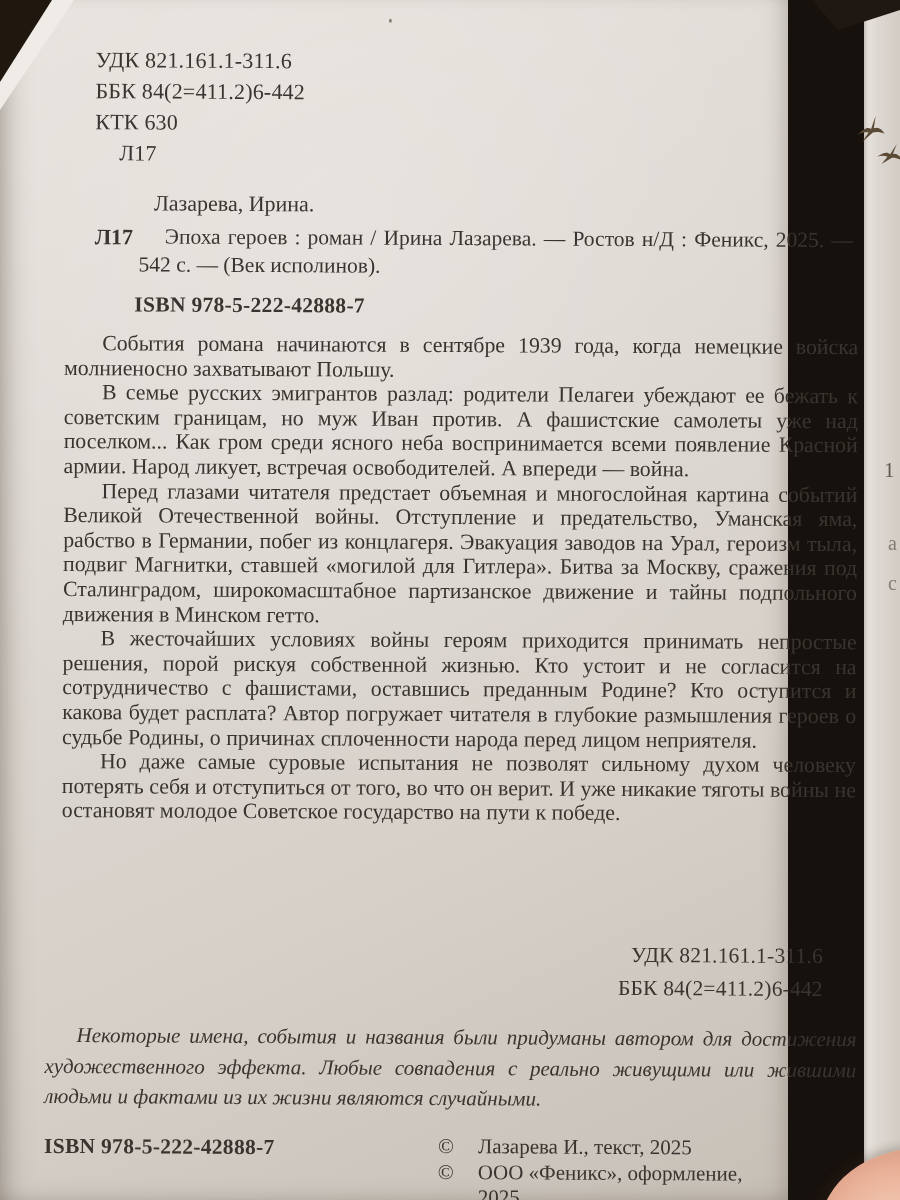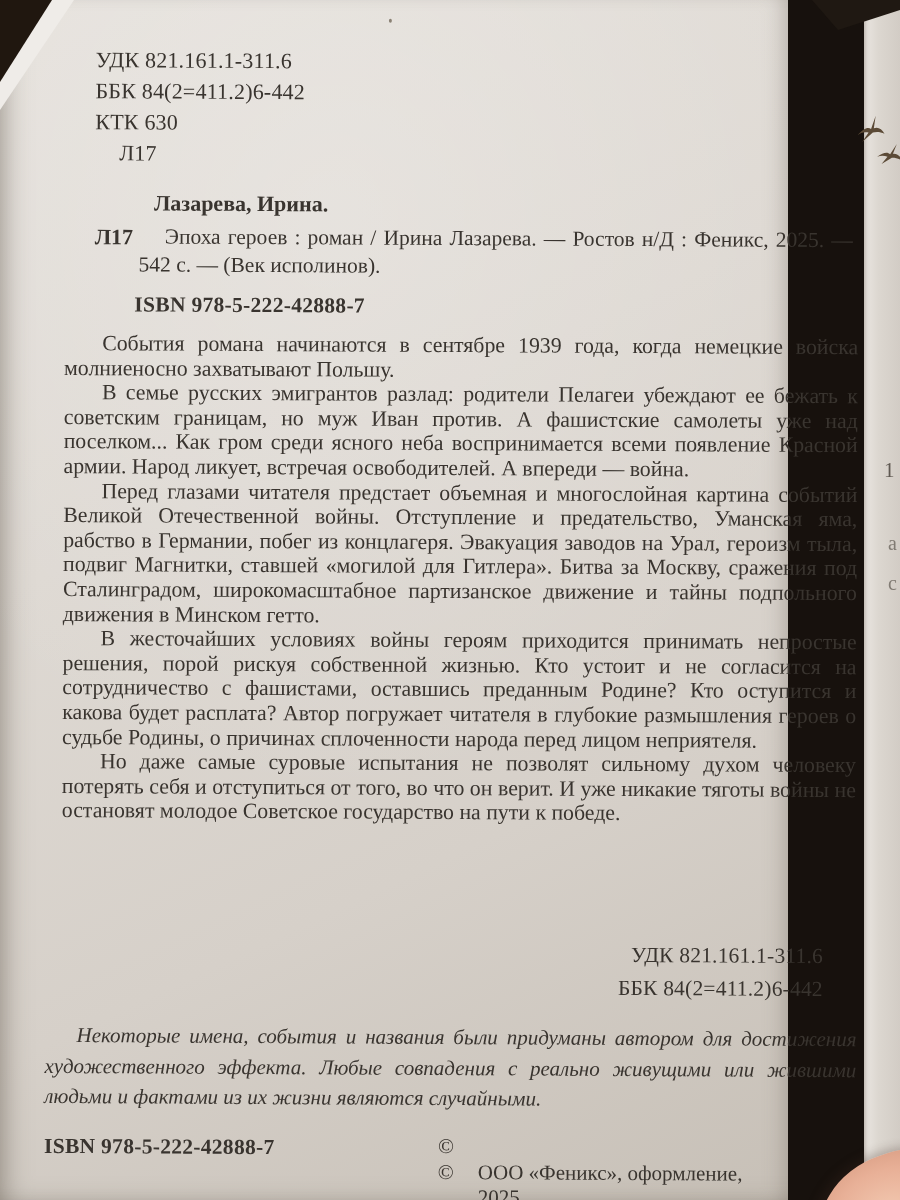--- a/index.html
+++ b/index.html
@@ -19,21 +19,21 @@
       linear-gradient(155deg,#e6e2dd 0%,#ded9d3 38%,#d6d0c9 68%,#c7c0b7 100%);
     box-shadow: inset 20px -8px 30px -20px rgba(70,58,46,.55),
                 inset -16px 0 22px -14px rgba(105,95,84,.40);
   }
   .page-inner{position:absolute;inset:0;transform:rotate(.3deg);
     transform-origin:60px 0;color:#39342f;}
 
   .blk{position:absolute;}
   .codes-top{left:96px;top:44px;font-size:22px;line-height:31px;letter-spacing:.2px;}
   .codes-top .indent{padding-left:24px;}
-  .author{left:155px;top:190px;font-size:22px;font-weight:bold;}
+  .author{left:155px;top:190px;font-size:22px;font-weight:normal;}
   .entry-code{left:96px;top:224px;font-size:22px;font-weight:bold;}
   .entry{left:140px;top:222px;width:714px;font-size:21.5px;line-height:28px;
     text-indent:26px;text-align:justify;}
   .isbn-mid{left:136px;top:292px;font-size:21.5px;font-weight:600;letter-spacing:.3px;}
 
   .annotation{left:66px;top:331px;width:794px;font-size:21.8px;line-height:24.6px;
     text-align:justify;hyphens:auto;-webkit-hyphens:auto;}
   .annotation p{margin:0;text-indent:38px;}
 
   .codes-bottom{left:0;top:936px;width:828px;text-align:right;
@@ -111,20 +111,21 @@
         <div>ББК 84(2=411.2)6-442</div>
       </div>
 
       <div class="blk disclaimer">Некоторые имена, события и названия были придуманы автором для достижения художественного эффекта. Любые совпадения с реально живущими или жившими людьми и фактами из их жизни являются случайными.</div>
 
       <div class="blk imprint-isbn">ISBN 978-5-222-42888-7</div>
 
       <div class="blk copyrights">
         <div class="cr-row">
           <span class="cr-sym">©</span>
+          <span>Лазарева И., текст, 2025</span>
         </div>
         <div class="cr-row">
           <span class="cr-sym">©</span>
           <span>ООО «Феникс», оформление, 2025</span>
         </div>
         <div class="cr-row">
           <span class="cr-sym">©</span>
           <span>В оформлении обложки использованы</span>
         </div>
       </div>

